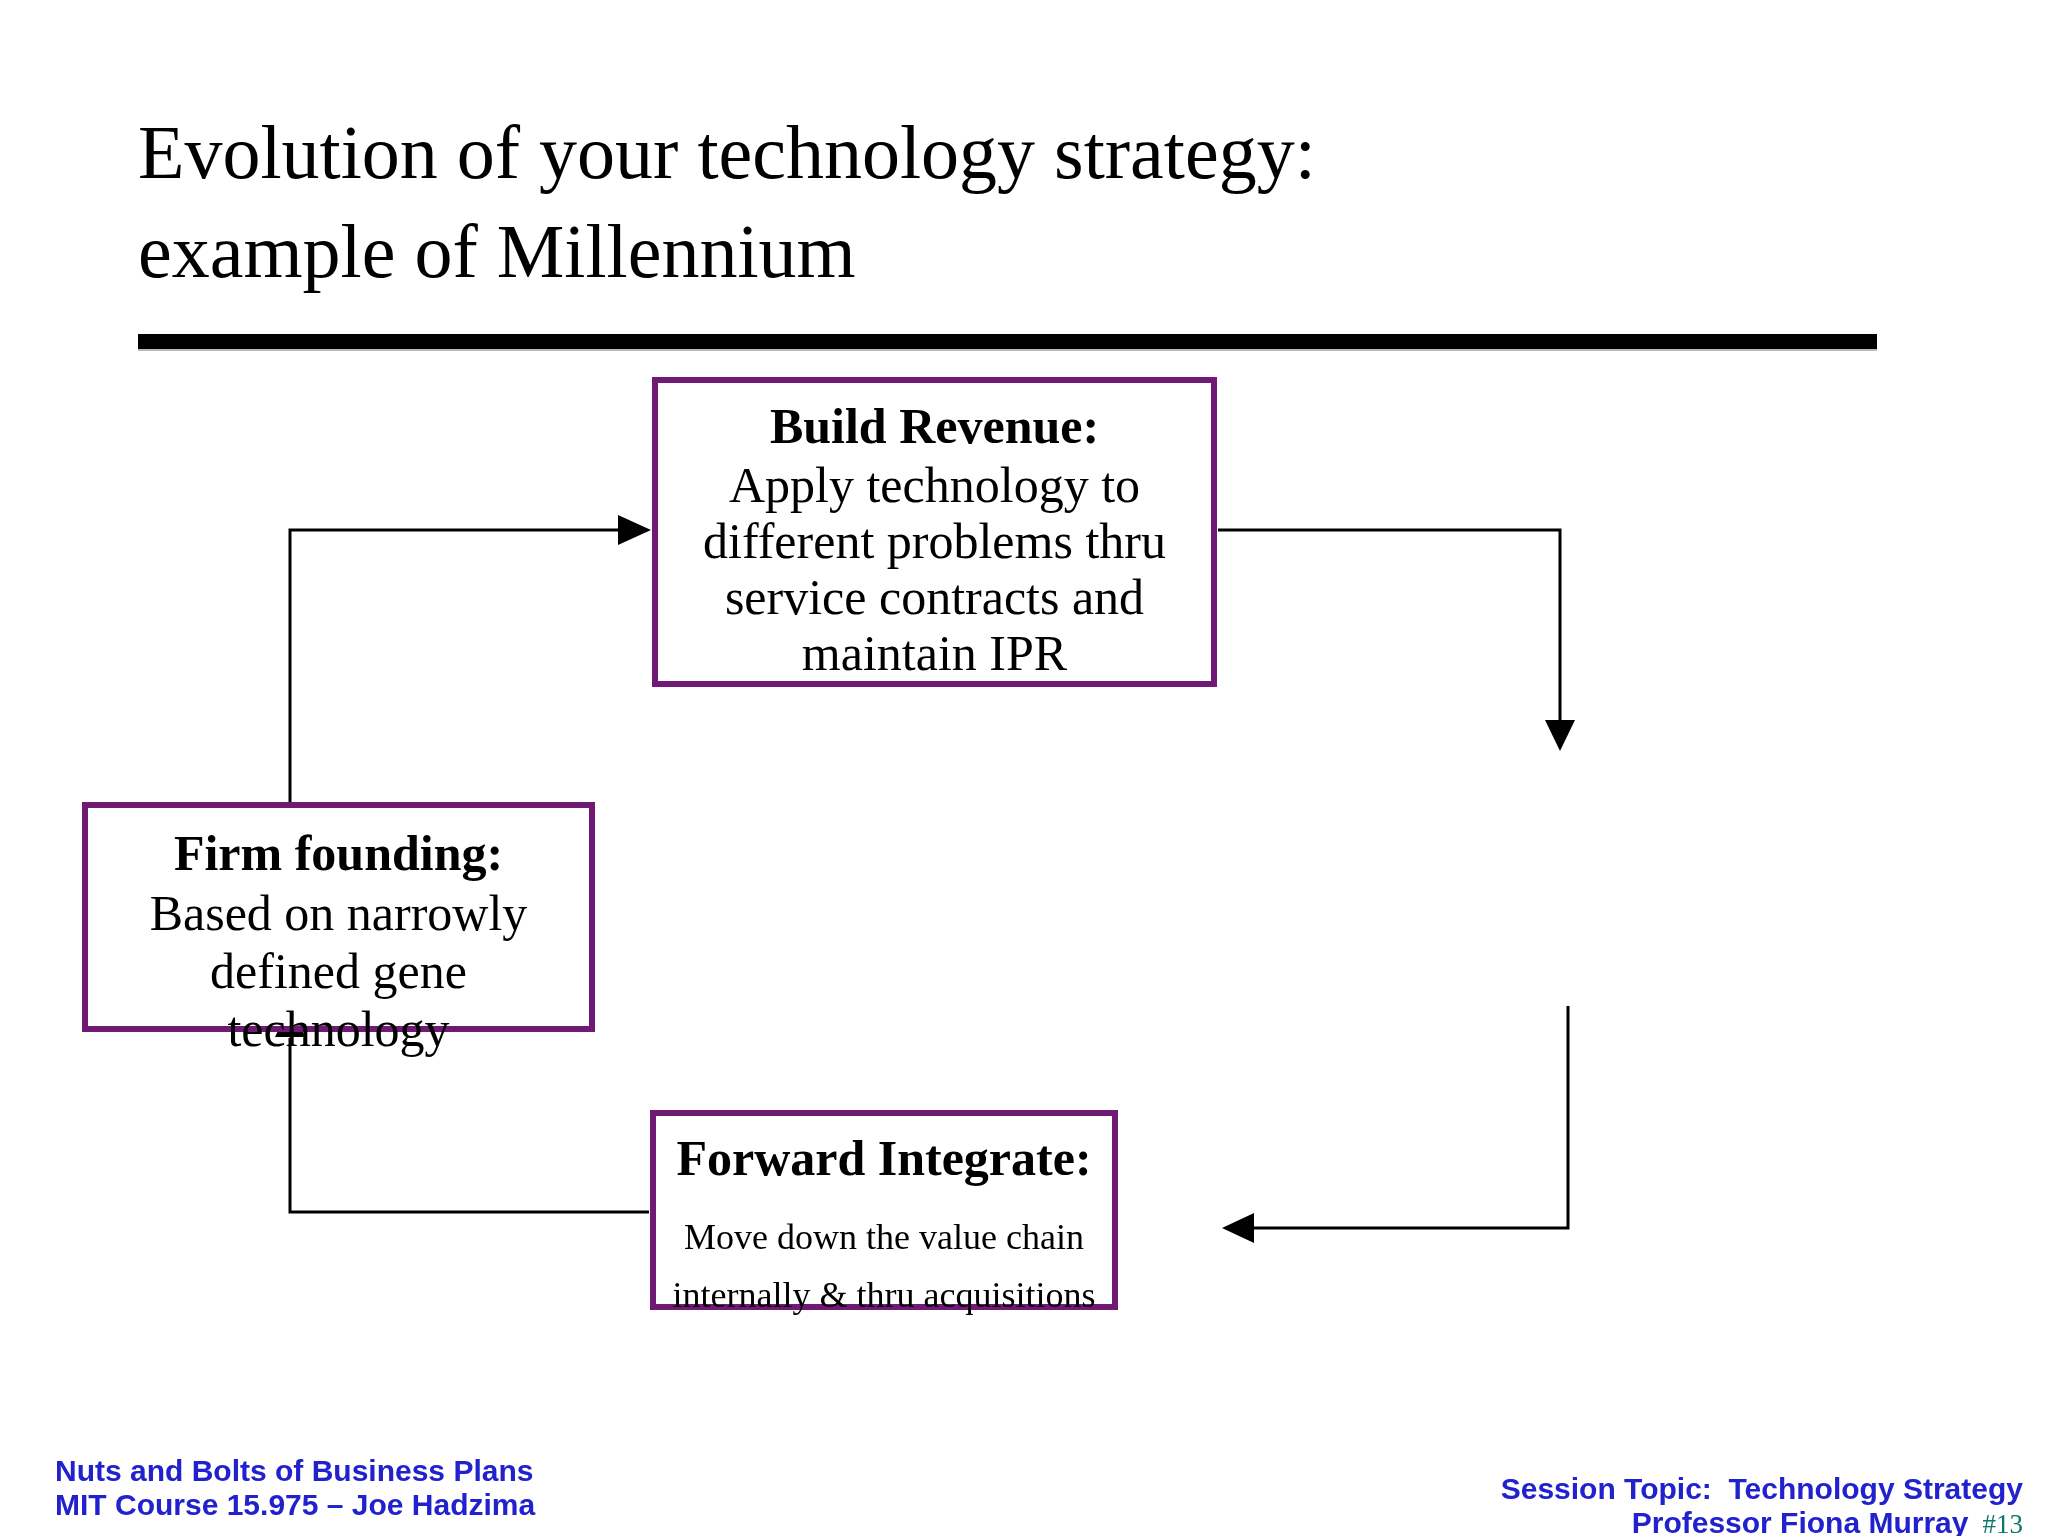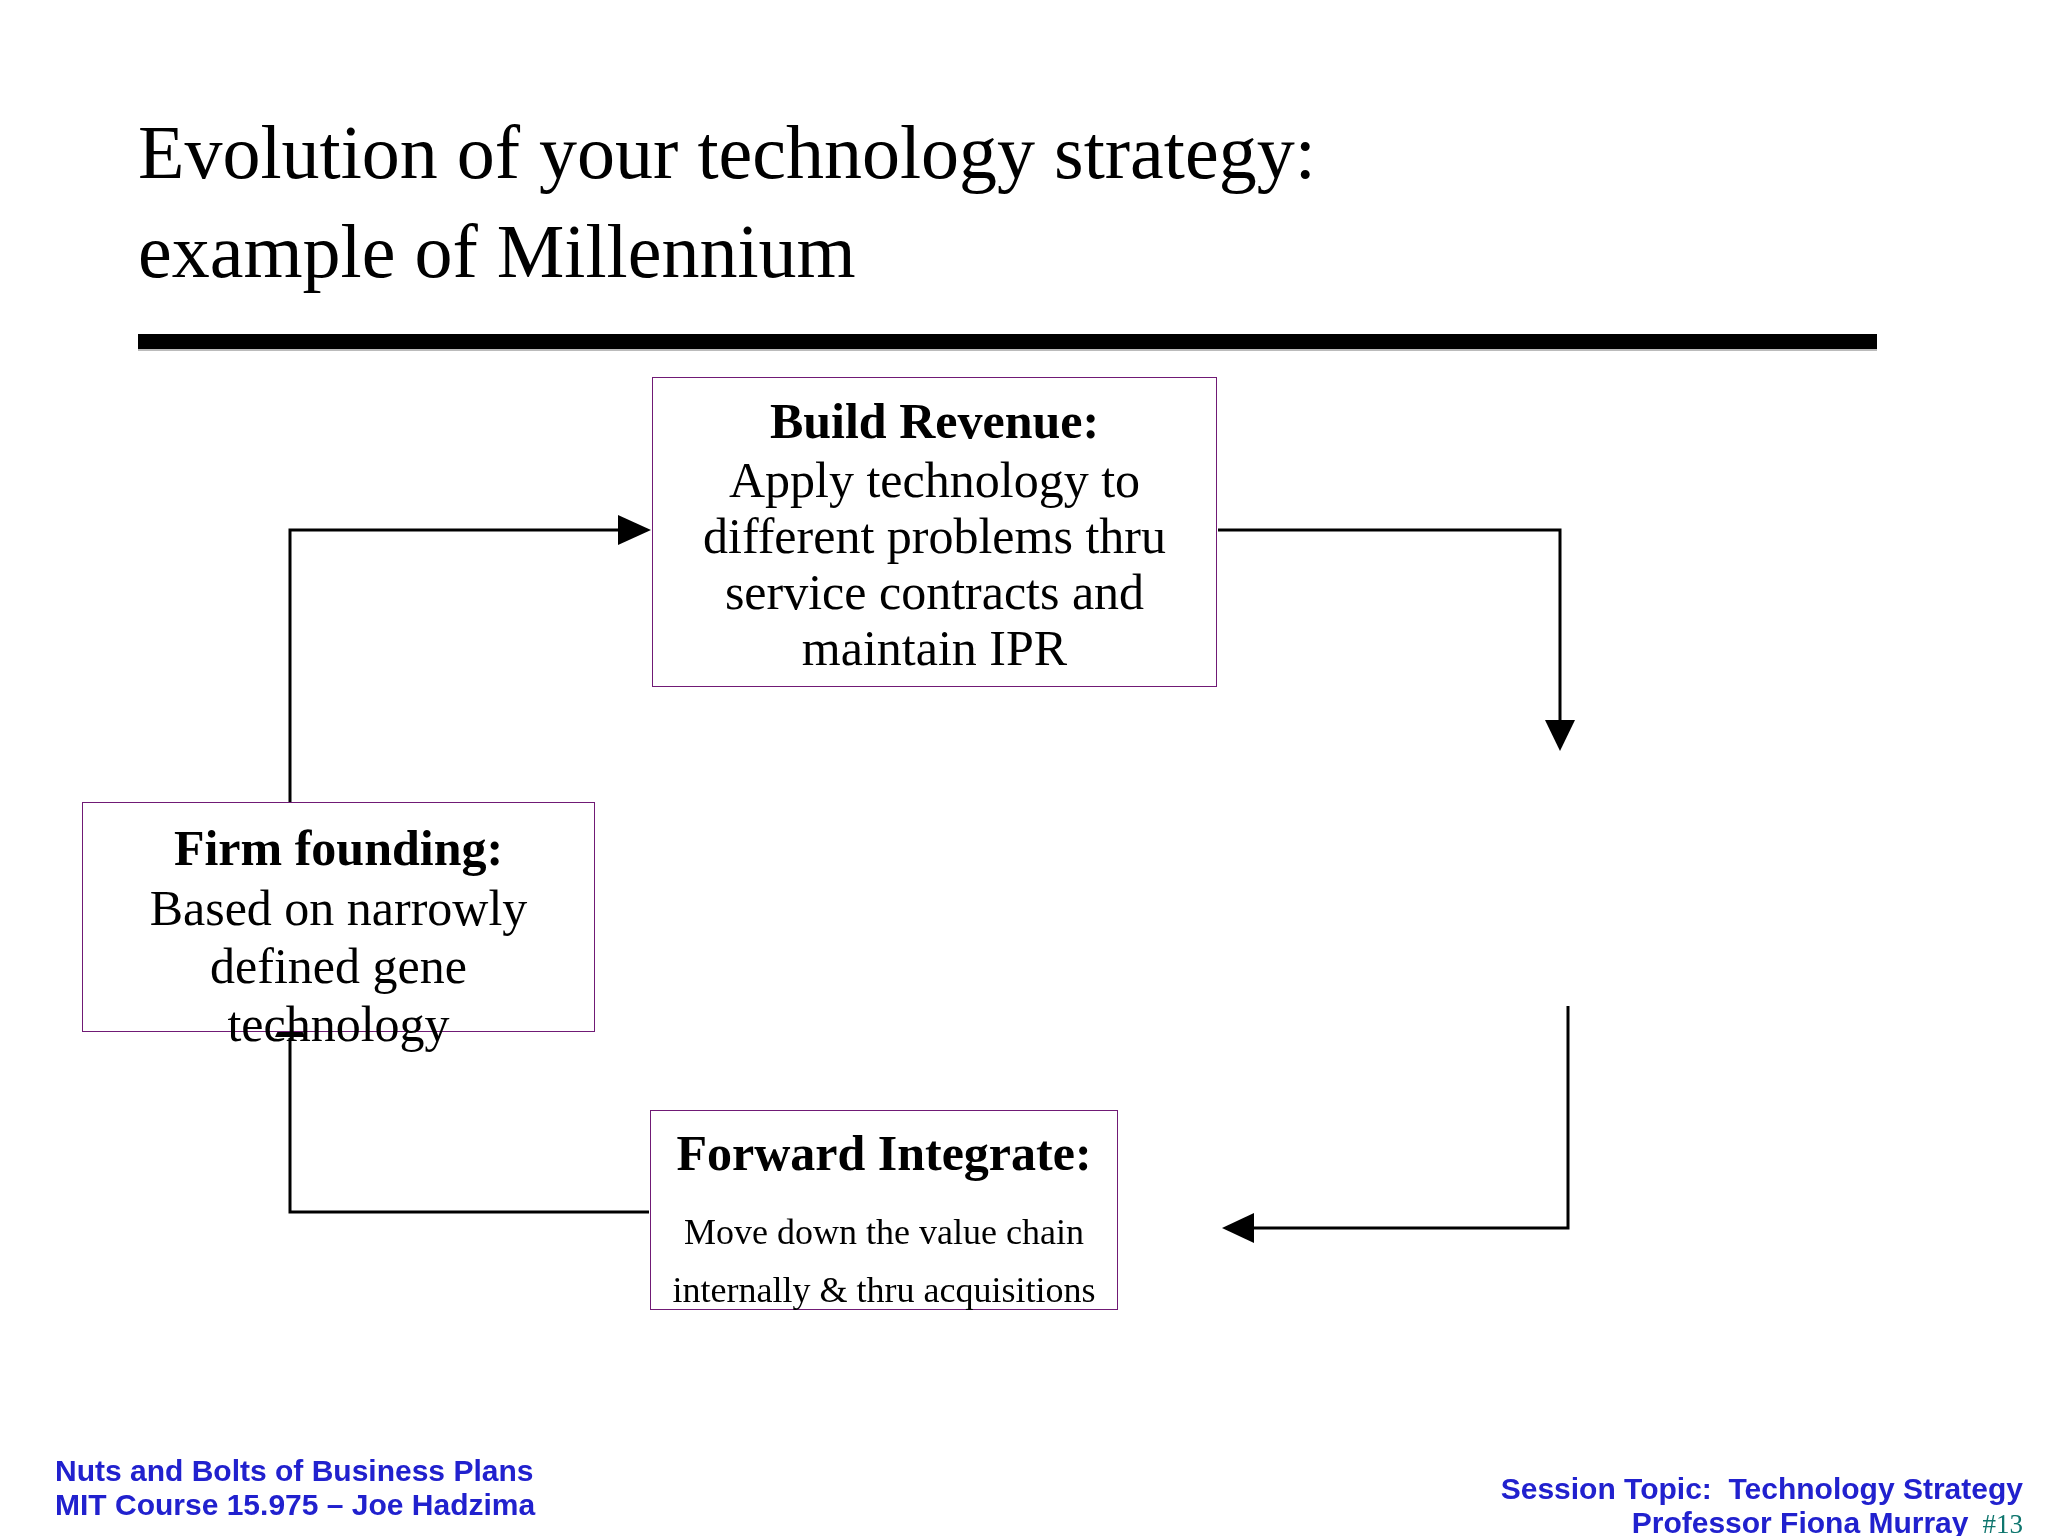--- a/index.html
+++ b/index.html
@@ -35,21 +35,21 @@
   .arrows {
     position: absolute;
     left: 0; top: 0;
     width: 2048px;
     height: 1536px;
   }
   .node {
     position: absolute;
     box-sizing: border-box;
     background: #ffffff;
-    border: 1px solid #701a75;
+    border: 6px solid #701a75;
     text-align: center;
   }
   .node-title {
     font-weight: 700;
     font-size: 50px;
     line-height: 62px;
   }
   .node-body {
     font-size: 50px;
     line-height: 56px;

